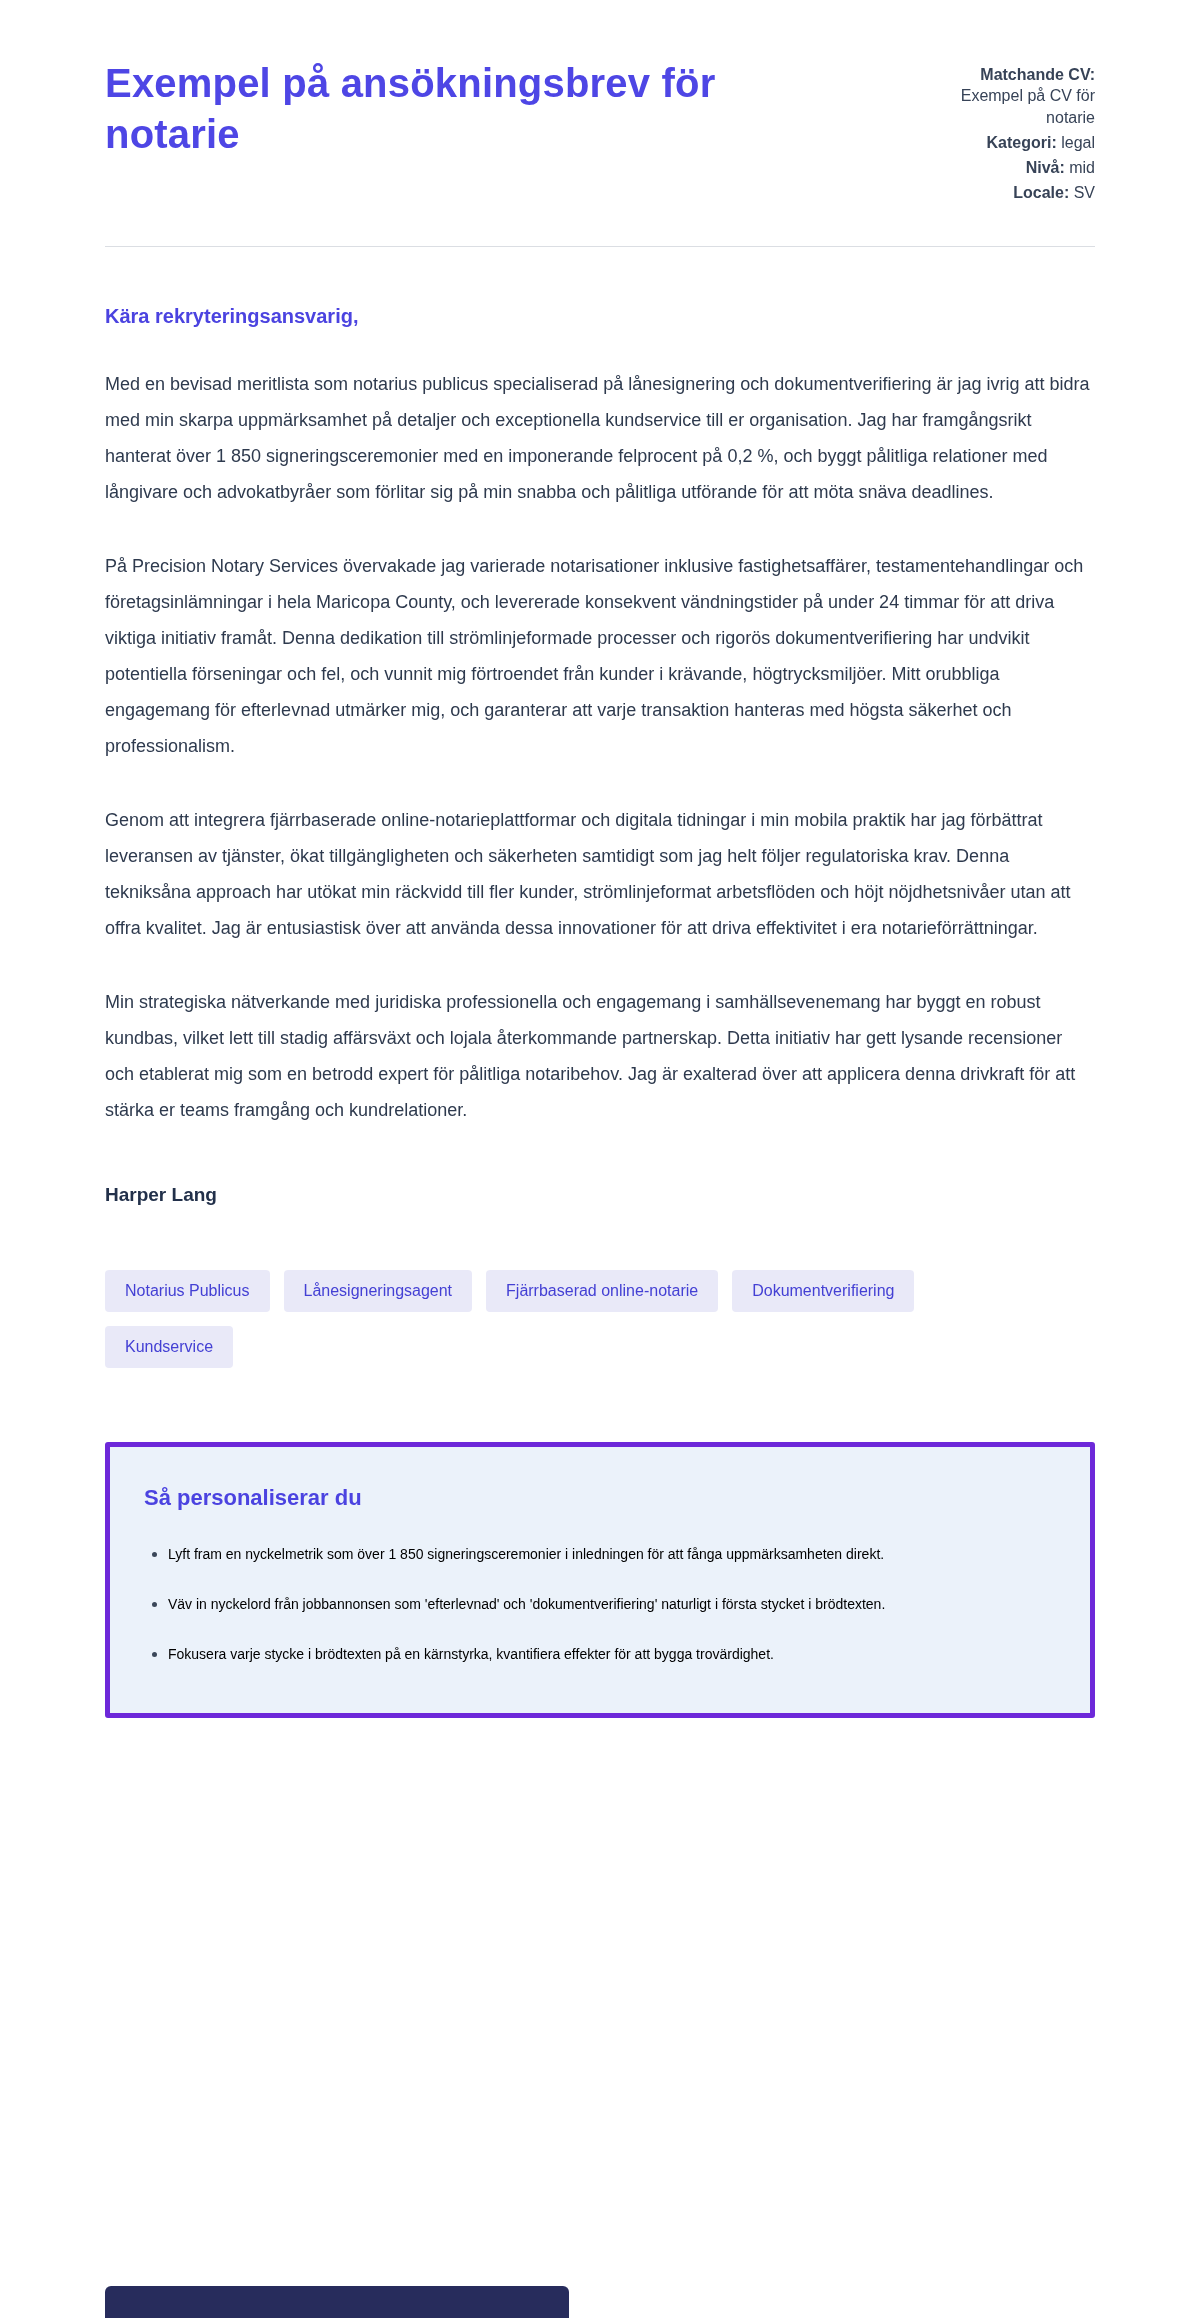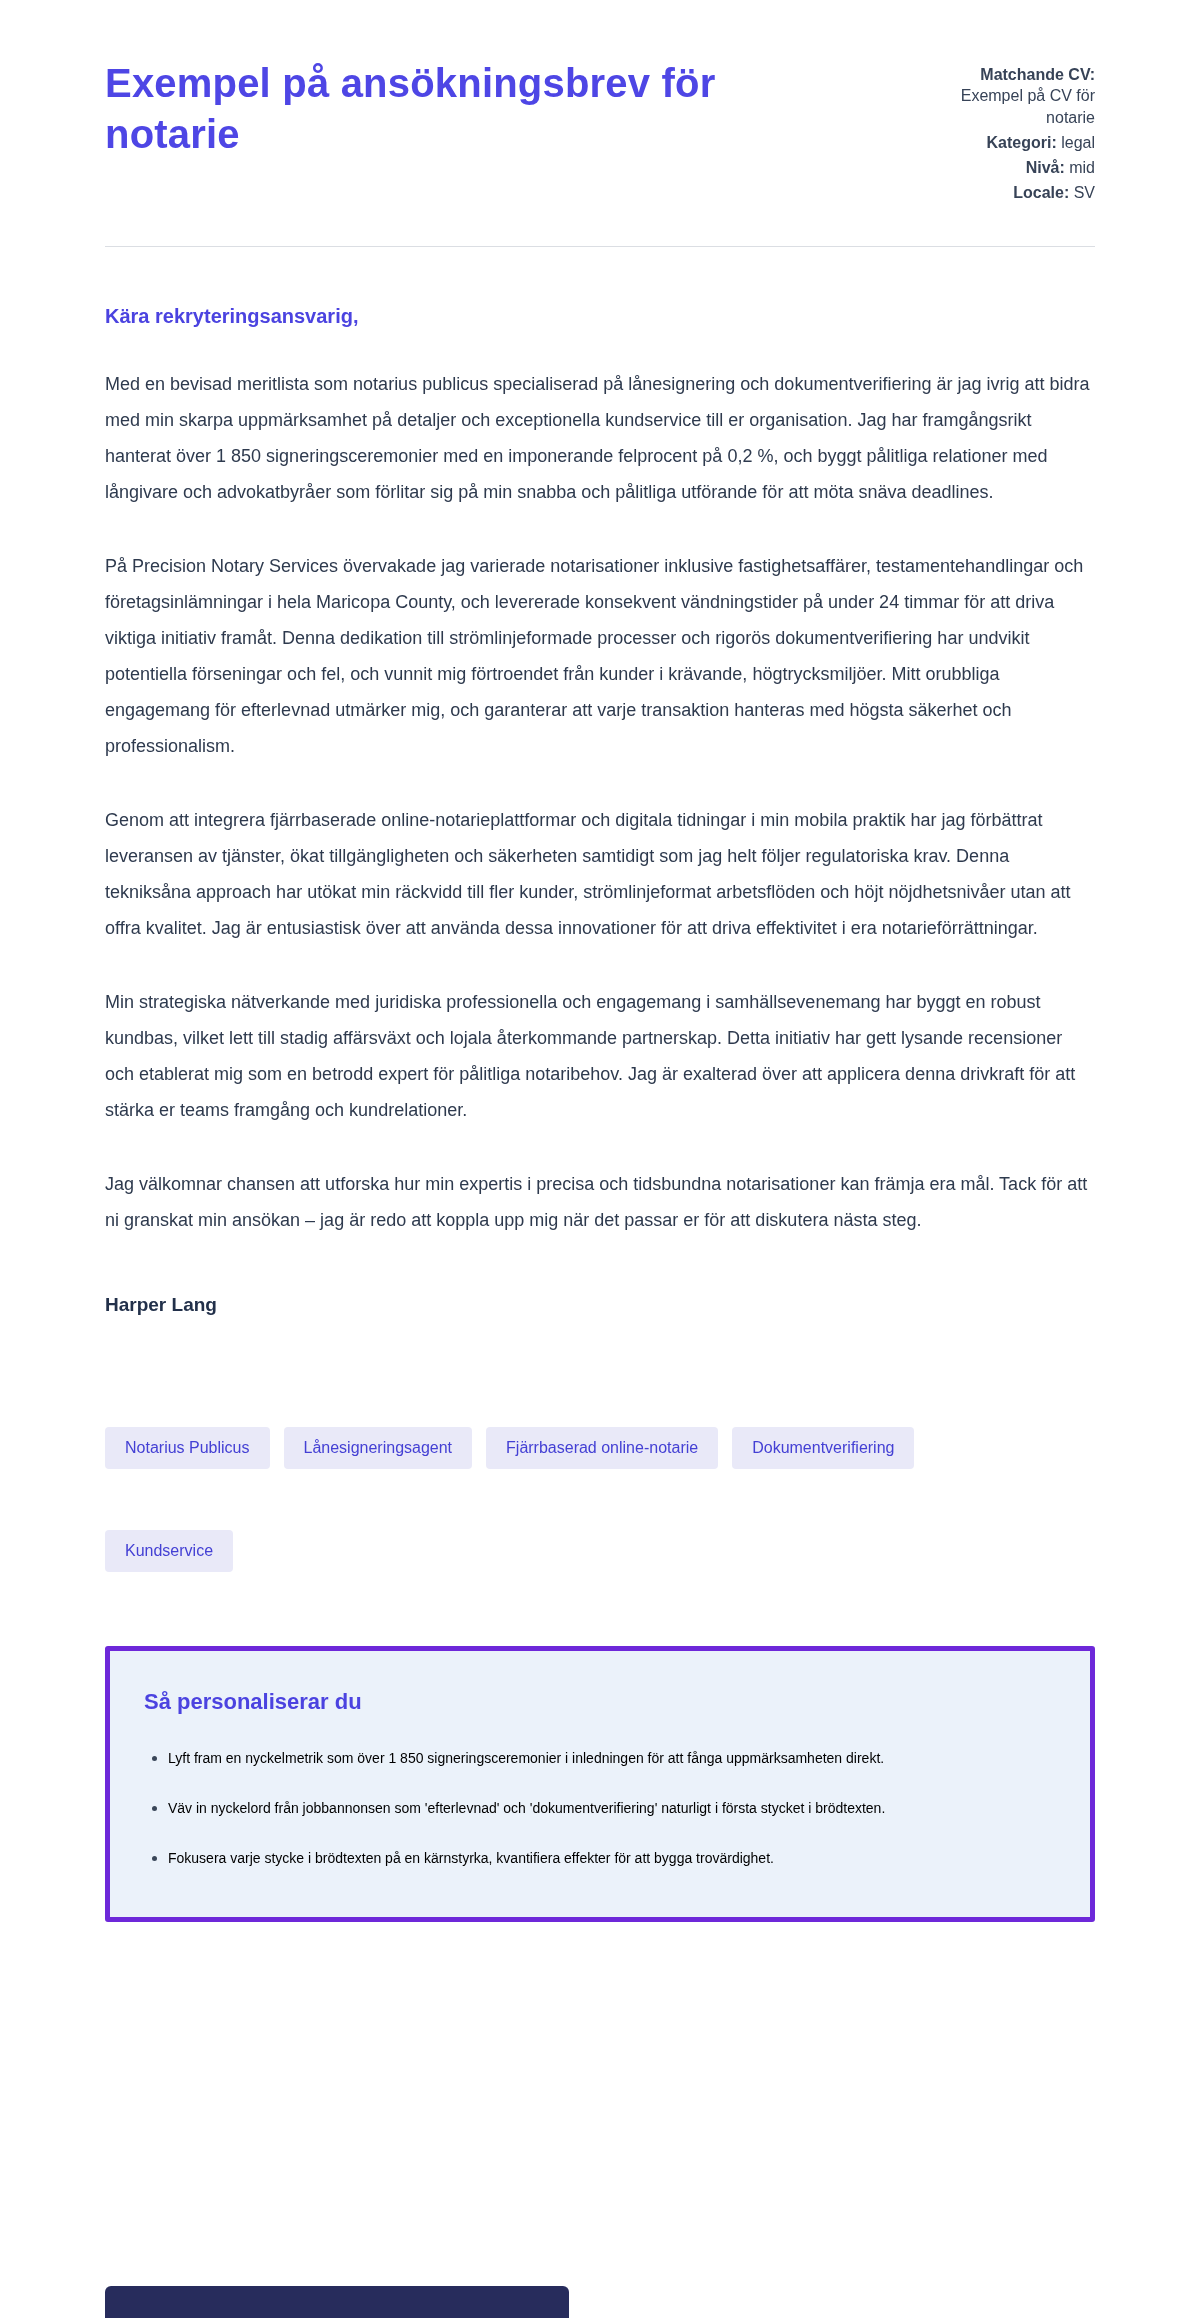--- a/index.html
+++ b/index.html
@@ -74,21 +74,20 @@
   
   .tags { margin-top: 64px; display: flex; flex-wrap: wrap; gap: 14px; width: 900px; }
   .tag-chip {
     display: inline-block;
     padding: 12px 20px;
     background: #e9e9f8;
     border-radius: 4px;
     font-size: 16px;
     color: #4440d4;
     cursor: pointer;
-    margin-top: 47px;
   }
 
   
   .tips-box {
     margin-top: 74px;
     background: #ebf2fa;
     border: 5px solid #6d28d9;
     border-radius: 3px;
     padding: 38px 40px 42px 34px;
   }
@@ -156,21 +155,20 @@
     </div>
 
     <hr class="header-divider">
 
     <div class="letter">
       <div class="greeting">Kära rekryteringsansvarig,</div>
       <p class="para">Med en bevisad meritlista som notarius publicus specialiserad på lånesignering och dokumentverifiering är jag ivrig att bidra med min skarpa uppmärksamhet på detaljer och exceptionella kundservice till er organisation. Jag har framgångsrikt hanterat över 1 850 signeringsceremonier med en imponerande felprocent på 0,2 %, och byggt pålitliga relationer med långivare och advokatbyråer som förlitar sig på min snabba och pålitliga utförande för att möta snäva deadlines.</p>
       <p class="para">På Precision Notary Services övervakade jag varierade notarisationer inklusive fastighetsaffärer, testamentehandlingar och företagsinlämningar i hela Maricopa County, och levererade konsekvent vändningstider på under 24 timmar för att driva viktiga initiativ framåt. Denna dedikation till strömlinjeformade processer och rigorös dokumentverifiering har undvikit potentiella förseningar och fel, och vunnit mig förtroendet från kunder i krävande, högtrycksmiljöer. Mitt orubbliga engagemang för efterlevnad utmärker mig, och garanterar att varje transaktion hanteras med högsta säkerhet och professionalism.</p>
       <p class="para">Genom att integrera fjärrbaserade online-notarieplattformar och digitala tidningar i min mobila praktik har jag förbättrat leveransen av tjänster, ökat tillgängligheten och säkerheten samtidigt som jag helt följer regulatoriska krav. Denna tekniksåna approach har utökat min räckvidd till fler kunder, strömlinjeformat arbetsflöden och höjt nöjdhetsnivåer utan att offra kvalitet. Jag är entusiastisk över att använda dessa innovationer för att driva effektivitet i era notarieförrättningar.</p>
       <p class="para">Min strategiska nätverkande med juridiska professionella och engagemang i samhällsevenemang har byggt en robust kundbas, vilket lett till stadig affärsväxt och lojala återkommande partnerskap. Detta initiativ har gett lysande recensioner och etablerat mig som en betrodd expert för pålitliga notaribehov. Jag är exalterad över att applicera denna drivkraft för att stärka er teams framgång och kundrelationer.</p>
-      <p class="para">Jag välkomnar chansen att utforska hur min expertis i precisa och tidsbundna notarisationer kan främja era mål. Tack för att ni granskat min ansökan – jag är redo att koppla upp mig när det passar er för att diskutera nästa steg.</p>
 
       <div class="signature">
         <div class="signature-name">Harper Lang</div>
       </div>
     </div>
 
     <div class="tags">
       <span class="tag-chip">Notarius Publicus</span>
       <span class="tag-chip">Lånesigneringsagent</span>
       <span class="tag-chip">Fjärrbaserad online-notarie</span>

